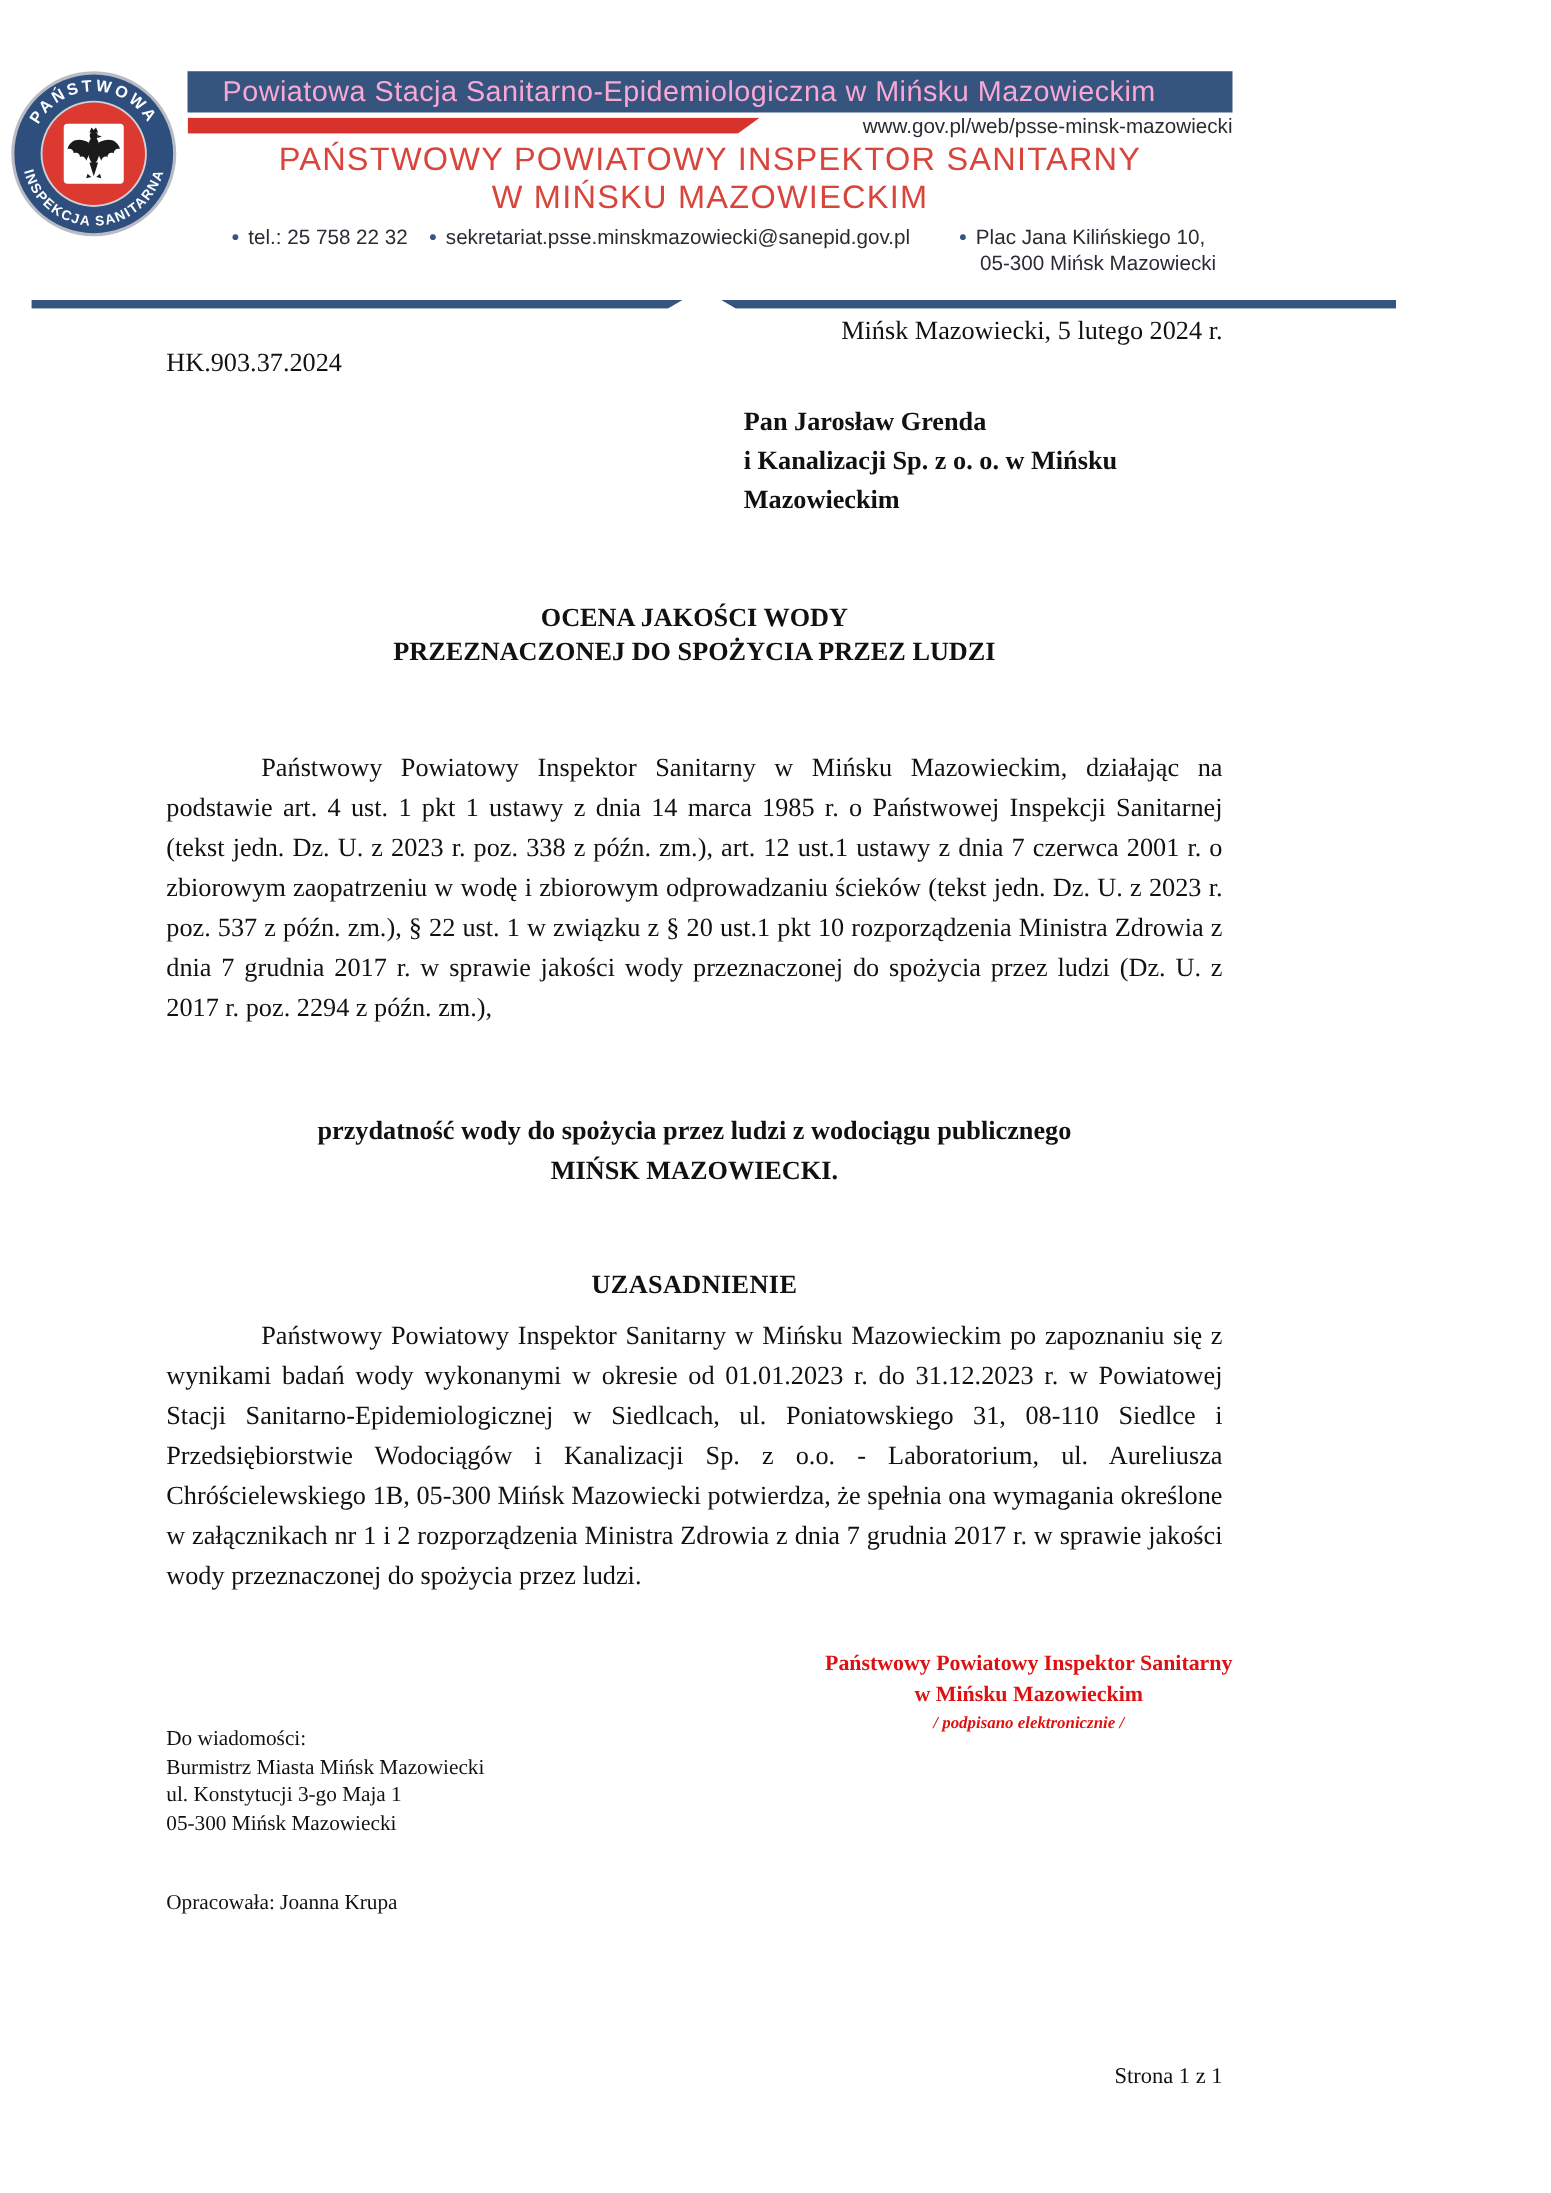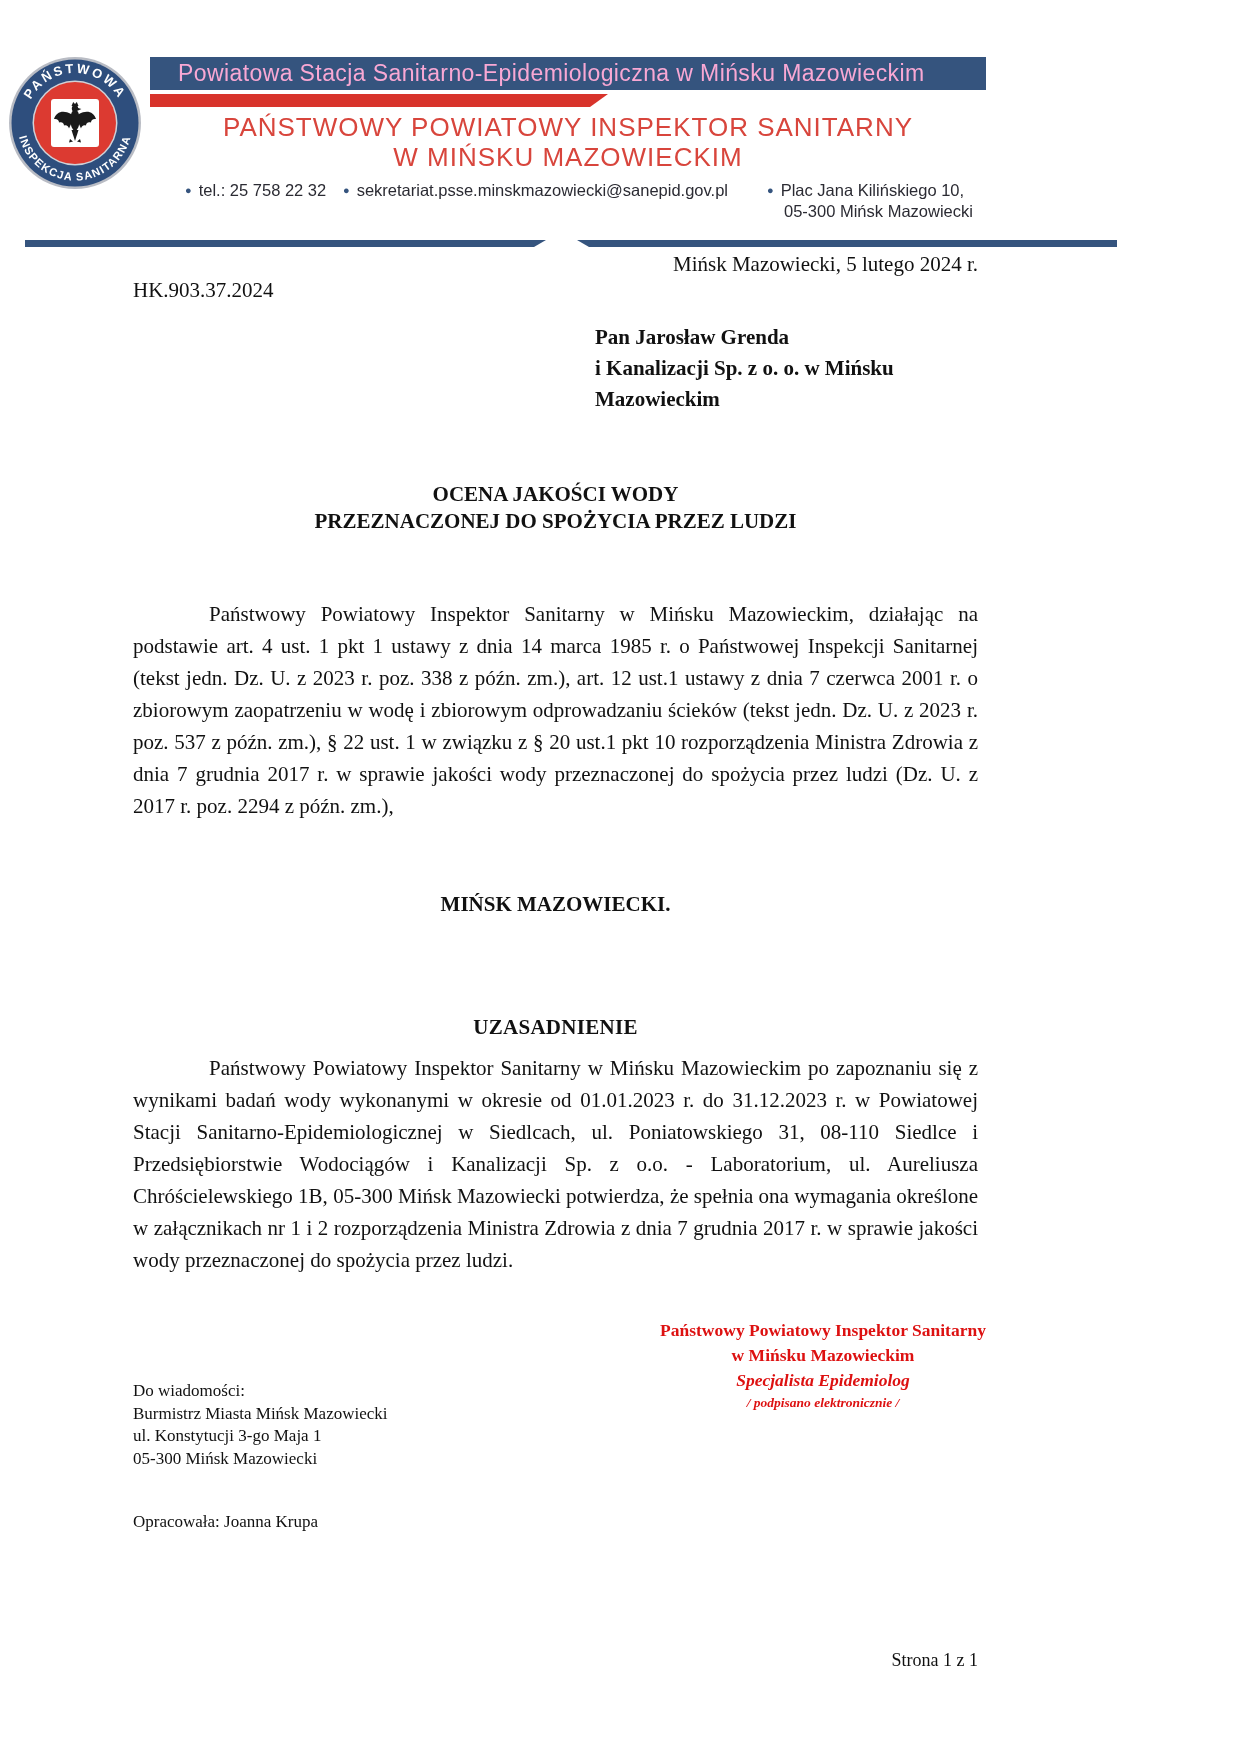--- a/index.html
+++ b/index.html
@@ -122,20 +122,21 @@
       <path d="M20 15 C 12 10.5, 5 13, 3 20 C 6 19.5, 8 21, 8 23.5 C 11 22.5, 13 24, 13 26.5 C 15.5 25.5, 17.5 27, 18 29.5 L 20.5 24 Z"></path>
       <path d="M28 15 C 36 10.5, 43 13, 45 20 C 42 19.5, 40 21, 40 23.5 C 37 22.5, 35 24, 35 26.5 C 32.5 25.5, 30.5 27, 30 29.5 L 27.5 24 Z"></path>
       <path d="M20.5 31 L24 42 L27.5 31 Z"></path>
       <path d="M19 40 l3 2.5 -4 1 z"></path>
       <path d="M29 40 l-3 2.5 4 1 z"></path>
     </g>
   </svg>
 
   <div class="abs navy-bar">Powiatowa Stacja Sanitarno-Epidemiologiczna w Mińsku Mazowieckim</div>
   <div class="abs red-strip"></div>
+  <div class="abs website">www.gov.pl/web/psse-minsk-mazowiecki</div>
   <div class="abs inspector-1">PAŃSTWOWY POWIATOWY INSPEKTOR SANITARNY</div>
   <div class="abs inspector-2">W MIŃSKU MAZOWIECKIM</div>
 
   <div class="abs contact contact-phone">
     <span class="dot">●</span><span>tel.:  25 758 22 32</span>
   </div>
   <div class="abs contact contact-email">
     <span class="dot">●</span><span>sekretariat.psse.minskmazowiecki@sanepid.gov.pl</span>
   </div>
   <div class="abs contact contact-address">
@@ -157,31 +158,31 @@
 
   <div class="abs doc-title">
     <div>OCENA JAKOŚCI WODY</div>
     <div>PRZEZNACZONEJ DO SPOŻYCIA PRZEZ LUDZI</div>
   </div>
 
   <div class="abs para para1"><span class="indent"></span><span>Państwowy Powiatowy Inspektor Sanitarny w Mińsku Mazowieckim, działając na podstawie art. 4 ust. 1 pkt 1 ustawy z dnia 14 marca 1985 r. o Państwowej Inspekcji Sanitarnej (tekst jedn. Dz. U. z 2023 r. poz. 338 z późn. zm.), art. 12 ust.1 ustawy z dnia 7 czerwca 2001 r. o zbiorowym zaopatrzeniu w wodę i zbiorowym odprowadzaniu ścieków (tekst jedn. Dz. U. z 2023 r. poz. 537 z późn. zm.), § 22 ust. 1 w związku z § 20 ust.1 pkt 10 rozporządzenia Ministra Zdrowia z dnia 7 grudnia 2017 r. w sprawie jakości wody przeznaczonej do spożycia przez ludzi (Dz. U. z 2017 r. poz. 2294 z późn. zm.),</span></div>
 
 
   <div class="abs center-bold verdict">
+    <div>przydatność wody do spożycia przez ludzi z wodociągu publicznego</div>
     <div>MIŃSK MAZOWIECKI.</div>
   </div>
 
   <div class="abs center-bold uzasadnienie">UZASADNIENIE</div>
 
   <div class="abs para para2"><span class="indent"></span><span>Państwowy Powiatowy Inspektor Sanitarny w Mińsku Mazowieckim po zapoznaniu się z wynikami badań wody wykonanymi w okresie od 01.01.2023 r. do 31.12.2023 r. w Powiatowej Stacji Sanitarno-Epidemiologicznej w Siedlcach, ul. Poniatowskiego 31, 08-110 Siedlce i Przedsiębiorstwie Wodociągów i Kanalizacji Sp. z o.o. - Laboratorium, ul. Aureliusza Chróścielewskiego 1B, 05-300 Mińsk Mazowiecki potwierdza, że spełnia ona wymagania określone w załącznikach nr 1 i 2 rozporządzenia Ministra Zdrowia z dnia 7 grudnia 2017 r. w sprawie jakości wody przeznaczonej do spożycia przez ludzi.</span></div>
 
   <div class="abs signature">
     <div class="s-line">Państwowy Powiatowy Inspektor Sanitarny</div>
     <div class="s-line">w Mińsku Mazowieckim</div>
-    <div class="s-role">Specjalista Epidemiolog</div>
     <div class="s-esign">/ podpisano elektronicznie /</div>
   </div>
 
   <div class="abs cc">
     <div>Do wiadomości:</div>
     <div>Burmistrz Miasta Mińsk Mazowiecki</div>
     <div>ul. Konstytucji 3-go Maja 1</div>
     <div>05-300 Mińsk Mazowiecki</div>
   </div>
   <div class="abs prepared">Opracowała: Joanna Krupa</div>

